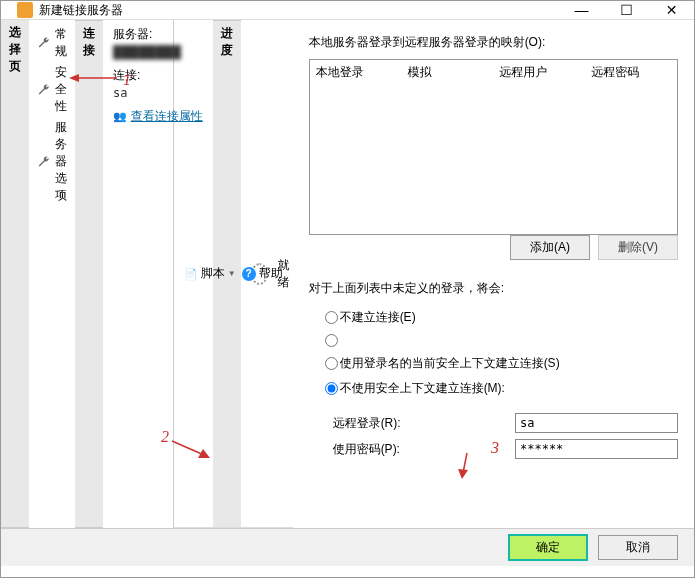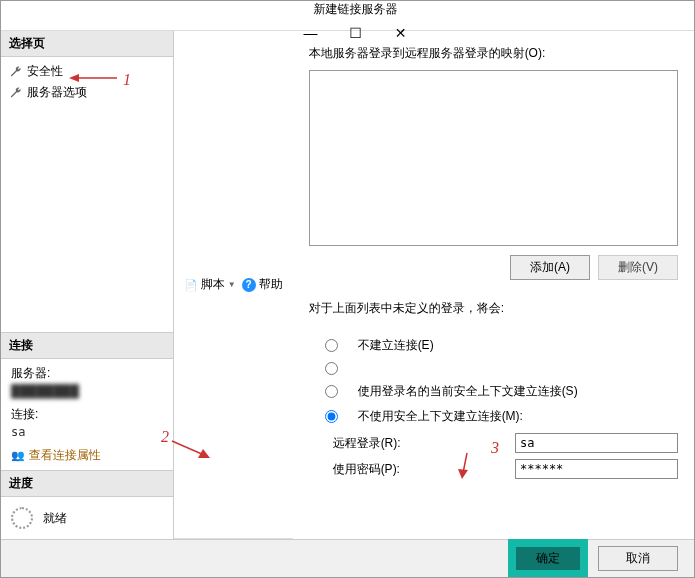--- a/index.html
+++ b/index.html
@@ -1,43 +1,43 @@
 <!DOCTYPE html>
 <html><head>
   <meta charset="utf-8">
   <style>
     * { box-sizing: border-box; margin: 0; padding: 0; }
     body { font-family: "Microsoft YaHei", "Segoe UI", sans-serif; font-size: 12px; background: #fff; width: 695px; height: 578px; overflow: hidden; border: 1px solid #999; position: relative; }
     
-    .titlebar { height: 30px; display: flex; align-items: center; padding-left: 16px; border-bottom: 1px solid #ddd; flex-direction: column; }
+    .titlebar { height: 19px; display: flex; align-items: center; padding-left: 16px; border-bottom: 1px solid #ddd; }
     .titlebar-icon { width: 16px; height: 16px; background: #f0a030; border-radius: 2px; margin-right: 6px; }
     .titlebar-title { flex: 1; }
     .titlebar-controls { display: flex; }
     .titlebar-btn { width: 45px; height: 29px; display: flex; align-items: center; justify-content: center; font-family: sans-serif; font-size: 14px; }
     
     .content { display: flex; height: calc(100% - 30px - 38px); }
     
-    .sidebar { width: 173px; display: flex; flex-direction: column; border-right: 1px solid #ccc; }
+    .sidebar { width: 173px; display: flex; flex-direction: row; border-right: 1px solid #ccc; }
     .side-section-header { background: #e8e8e8; padding: 4px 8px; font-weight: bold; border-top: 1px solid #ccc; border-bottom: 1px solid #ccc; }
     .side-section-header:first-child { border-top: none; }
     .side-body { padding: 4px 0; }
     .side-item { display: flex; align-items: center; padding: 2px 8px; gap: 4px; cursor: pointer; }
     .wrench-icon { width: 14px; height: 14px; display: inline-block; }
     .wrench-icon svg { width: 14px; height: 14px; }
     
     .annotation { position: absolute; color: #c33; font-family: "Times New Roman", serif; font-size: 16px; font-style: italic; pointer-events: none; }
     .arrow { position: absolute; pointer-events: none; }
     
     .conn-section { flex: 0 0 auto; }
     .conn-body { padding: 6px 10px; }
     .conn-label { margin-bottom: 2px; }
     .conn-value { margin-bottom: 8px; color: #333; filter: blur(2px); }
     .conn-value.clear { filter: none; font-family: monospace; }
     .link-row { display: flex; align-items: center; gap: 4px; }
-    .link-row a { color: #a16207; cursor: pointer; }
+    .link-row a { color: #0369a1; text-decoration: underline; cursor: pointer; }
     .people-icon { color: #666; font-size: 11px; }
     
     .progress-body { padding: 10px; display: flex; align-items: center; gap: 10px; }
     .spinner { width: 22px; height: 22px; border: 2px dotted #999; border-radius: 50%; }
     
     .flex-spacer { flex: 1; }
     
     .main { flex: 1; display: flex; flex-direction: row; padding: 0; }
     .toolbar { padding: 6px 10px; display: flex; align-items: center; gap: 6px; border-bottom: 1px solid #ddd; }
     .toolbar-item { display: flex; align-items: center; gap: 3px; cursor: pointer; }
@@ -45,54 +45,60 @@
     .dropdown-arrow { font-size: 8px; color: #666; }
     .help-icon { width: 14px; height: 14px; background: #1e90ff; color: #fff; border-radius: 50%; display: inline-flex; align-items: center; justify-content: center; font-size: 10px; font-weight: bold; }
     
     .main-body { flex: 1; padding: 14px 16px 10px 16px; overflow: auto; }
     .mapping-label { margin-bottom: 8px; }
     .mapping-table { border: 1px solid #999; height: 176px; background: #fff; }
     .mapping-header { display: flex; }
     .mapping-header > div { padding: 4px 6px; flex: 1; }
     .mapping-rows { height: calc(100% - 24px); }
     
-    .btn-row { display: flex; justify-content: flex-end; gap: 8px; margin-top: 9px; }
+    .btn-row { display: flex; justify-content: flex-end; gap: 8px; margin-top: 0; }
     .btn { border: 1px solid #999; background: #eee; padding: 3px 0; width: 80px; text-align: center; cursor: pointer; }
     .btn.disabled { color: #404040; border-color: #ccc; cursor: default; }
     
-    .undefined-label { margin-top: 20px; margin-bottom: 16px; }
+    .undefined-label { margin-top: 20px; margin-bottom: 8px; }
     .radio-group { padding-left: 16px; }
-    .radio-row { display: flex; align-items: center; gap: 20px; padding: 4px 0; }
+    .radio-row { display: flex; align-items: center; gap: 2px; padding: 4px 0; }
     .radio-row input[type=radio] { margin: 0; }
     
-    .remote-fields { padding-left: 24px; margin-top: 4px; }
+    .remote-fields { padding-left: 24px; margin-top: 12px; }
     .field-row { display: flex; align-items: center; margin-bottom: 6px; }
     .field-row label { width: 186px; }
     .field-row input { flex: 1; border: 1px solid #888; padding: 2px 4px; font-family: monospace; font-size: 12px; height: 20px; }
     
     .footer { height: 38px; border-top: 1px solid #ccc; display: flex; align-items: center; justify-content: flex-end; gap: 10px; padding: 0 16px; background: #f0f0f0; }
-    .footer .btn.primary { border: 8px solid #14b8a6; background: #0f766e; }
+    .footer .btn.primary { border: 2px solid #14b8a6; background: #bef264; }
   </style>
 </head>
 <body>
 
 <div class="titlebar">
   <span class="titlebar-icon"></span>
   <span class="titlebar-title">新建链接服务器</span>
   <div class="titlebar-controls">
     <div class="titlebar-btn">—</div>
     <div class="titlebar-btn">☐</div>
     <div class="titlebar-btn close">✕</div>
   </div>
 </div>
 
 <div class="content">
   <div class="sidebar">
     <div class="side-section-header">选择页</div>
     <div class="side-body">
+      <div class="side-item">
+        <span class="wrench-icon"><svg viewBox="0 0 16 16">
+              <path d="M13 3a3 3 0 0 1-4 4L3 13l-1-1 6-6a3 3 0 0 1 4-4l-2 2 1 1 2-2z" fill="#666"></path>
+            </svg></span>
+        <span>常规</span>
+      </div>
       <div class="side-item">
         <span class="wrench-icon"><svg viewBox="0 0 16 16">
               <path d="M13 3a3 3 0 0 1-4 4L3 13l-1-1 6-6a3 3 0 0 1 4-4l-2 2 1 1 2-2z" fill="#666"></path>
             </svg></span>
         <span>安全性</span>
       </div>
       <div class="side-item">
         <span class="wrench-icon"><svg viewBox="0 0 16 16">
               <path d="M13 3a3 3 0 0 1-4 4L3 13l-1-1 6-6a3 3 0 0 1 4-4l-2 2 1 1 2-2z" fill="#666"></path>
             </svg></span>
@@ -126,20 +132,26 @@
         <span class="dropdown-arrow">▼</span>
       </div>
       <div class="toolbar-item">
         <span class="help-icon">?</span>
         <span>帮助</span>
       </div>
     </div>
     <div class="main-body">
       <div class="mapping-label">本地服务器登录到远程服务器登录的映射(O):</div>
       <div class="mapping-table">
+        <div class="mapping-header">
+          <div>本地登录</div>
+          <div>模拟</div>
+          <div>远程用户</div>
+          <div>远程密码</div>
+        </div>
         <div class="mapping-rows"></div>
       </div>
       <div class="btn-row">
         <div class="btn">添加(A)</div>
         <div class="btn disabled">删除(V)</div>
       </div>
       <div class="undefined-label">对于上面列表中未定义的登录，将会:</div>
       <div class="radio-group">
         <div class="radio-row">
           <input type="radio" name="sec" style="">

